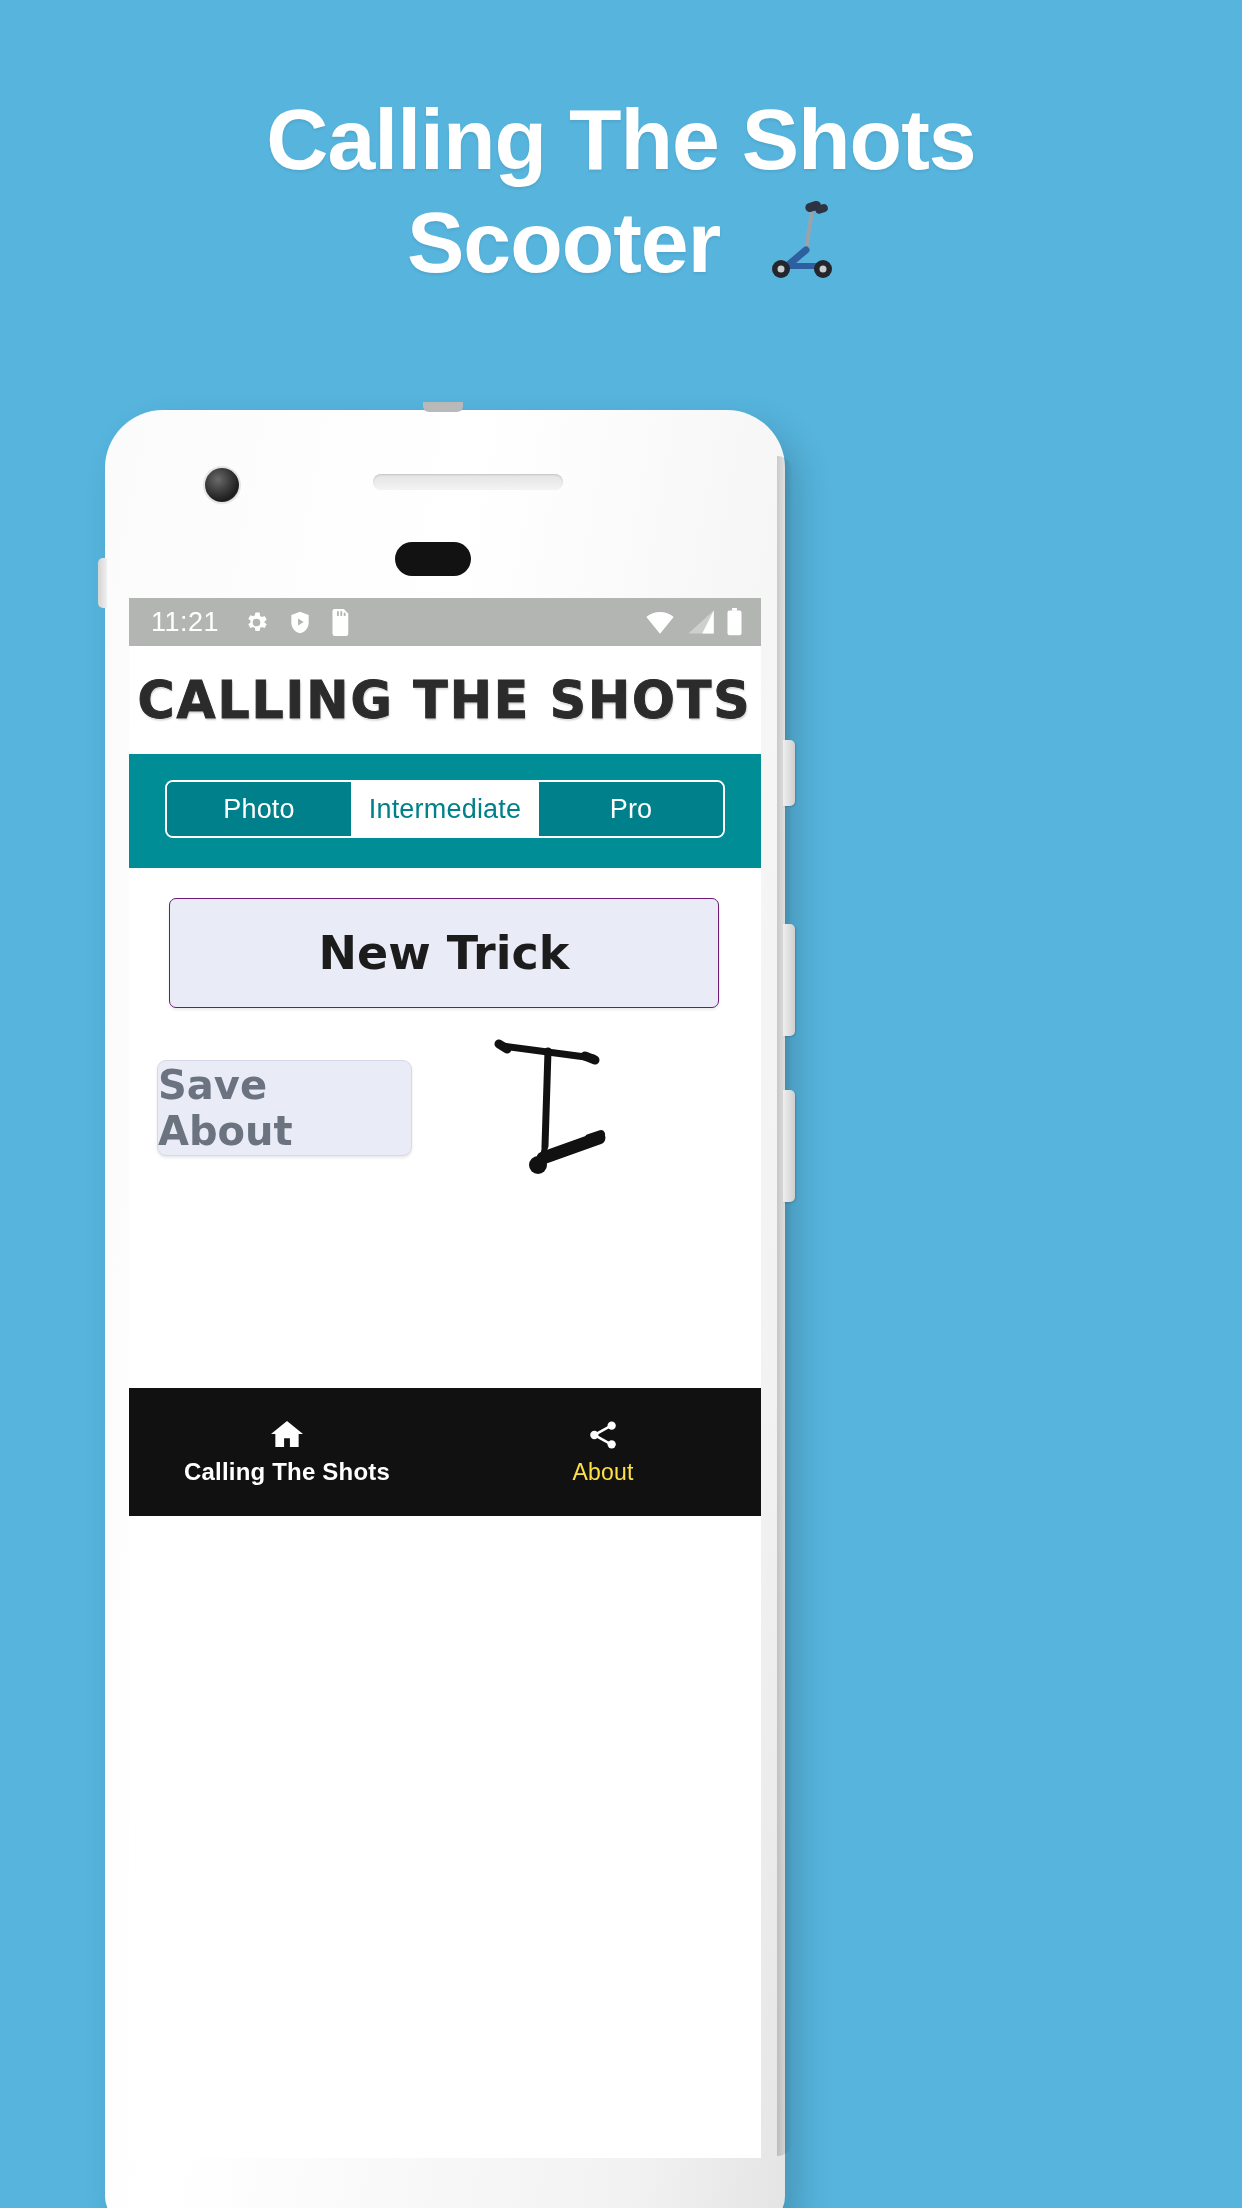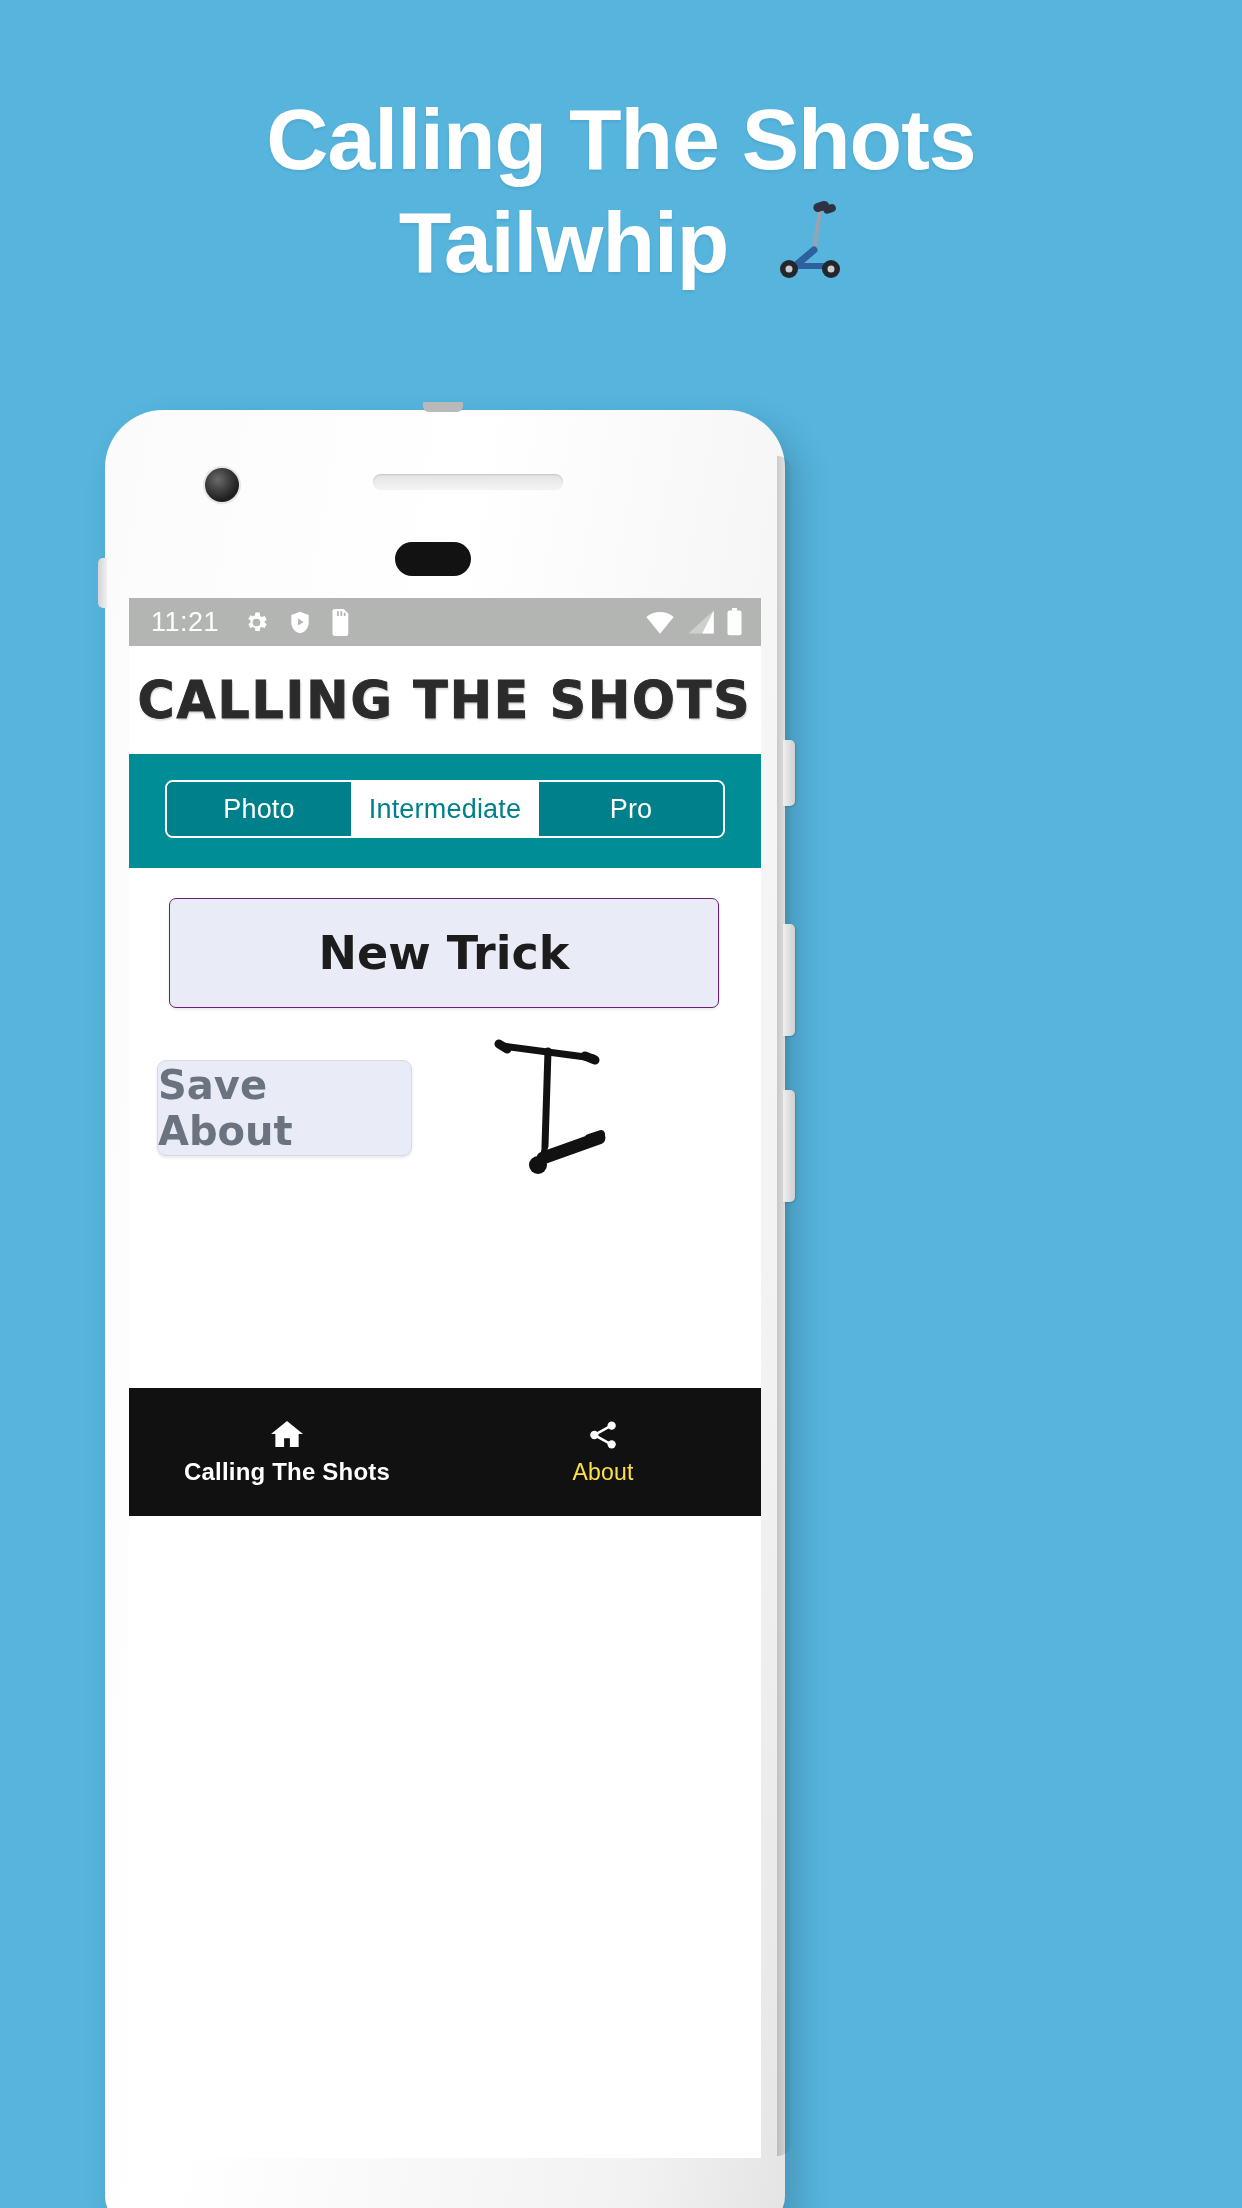--- a/index.html
+++ b/index.html
@@ -186,21 +186,21 @@
   .nav-item svg { display:block; }
   .nav-label { font-size:24px; font-weight:bold; letter-spacing:0.2px; }
   .nav-item.secondary .nav-label { font-weight:normal; font-size:23px; color:#fde047; }
 </style>
 </head>
 <body>
 
 <div class="promo">
   <span class="promo-line">Calling The Shots</span>
   <span class="promo-line second">
-    <span>Tailwhip</span>
+    <span>Scooter</span>
     <span class="promo-emoji">
       <svg viewBox="0 0 78 86">
         <path d="M62 12 L55 17 L49 56" stroke="#9aa3ad" stroke-width="4" fill="none" stroke-linecap="round"></path>
         <rect x="48" y="8" width="16" height="9" rx="4.5" transform="rotate(-18 56 12)" fill="#2d3342"></rect>
         <rect x="58" y="11" width="13" height="8" rx="4" transform="rotate(-18 64 15)" fill="#2d3342"></rect>
         <path d="M49 56 L30 72" stroke="#2e5f9e" stroke-width="7" fill="none" stroke-linecap="round"></path>
         <path d="M30 72 L62 72" stroke="#2e5f9e" stroke-width="6" fill="none" stroke-linecap="round"></path>
         <circle cx="24" cy="75" r="9" fill="#23262b"></circle>
         <circle cx="24" cy="75" r="3.5" fill="#c9ccd1"></circle>
         <circle cx="66" cy="75" r="9" fill="#23262b"></circle>

